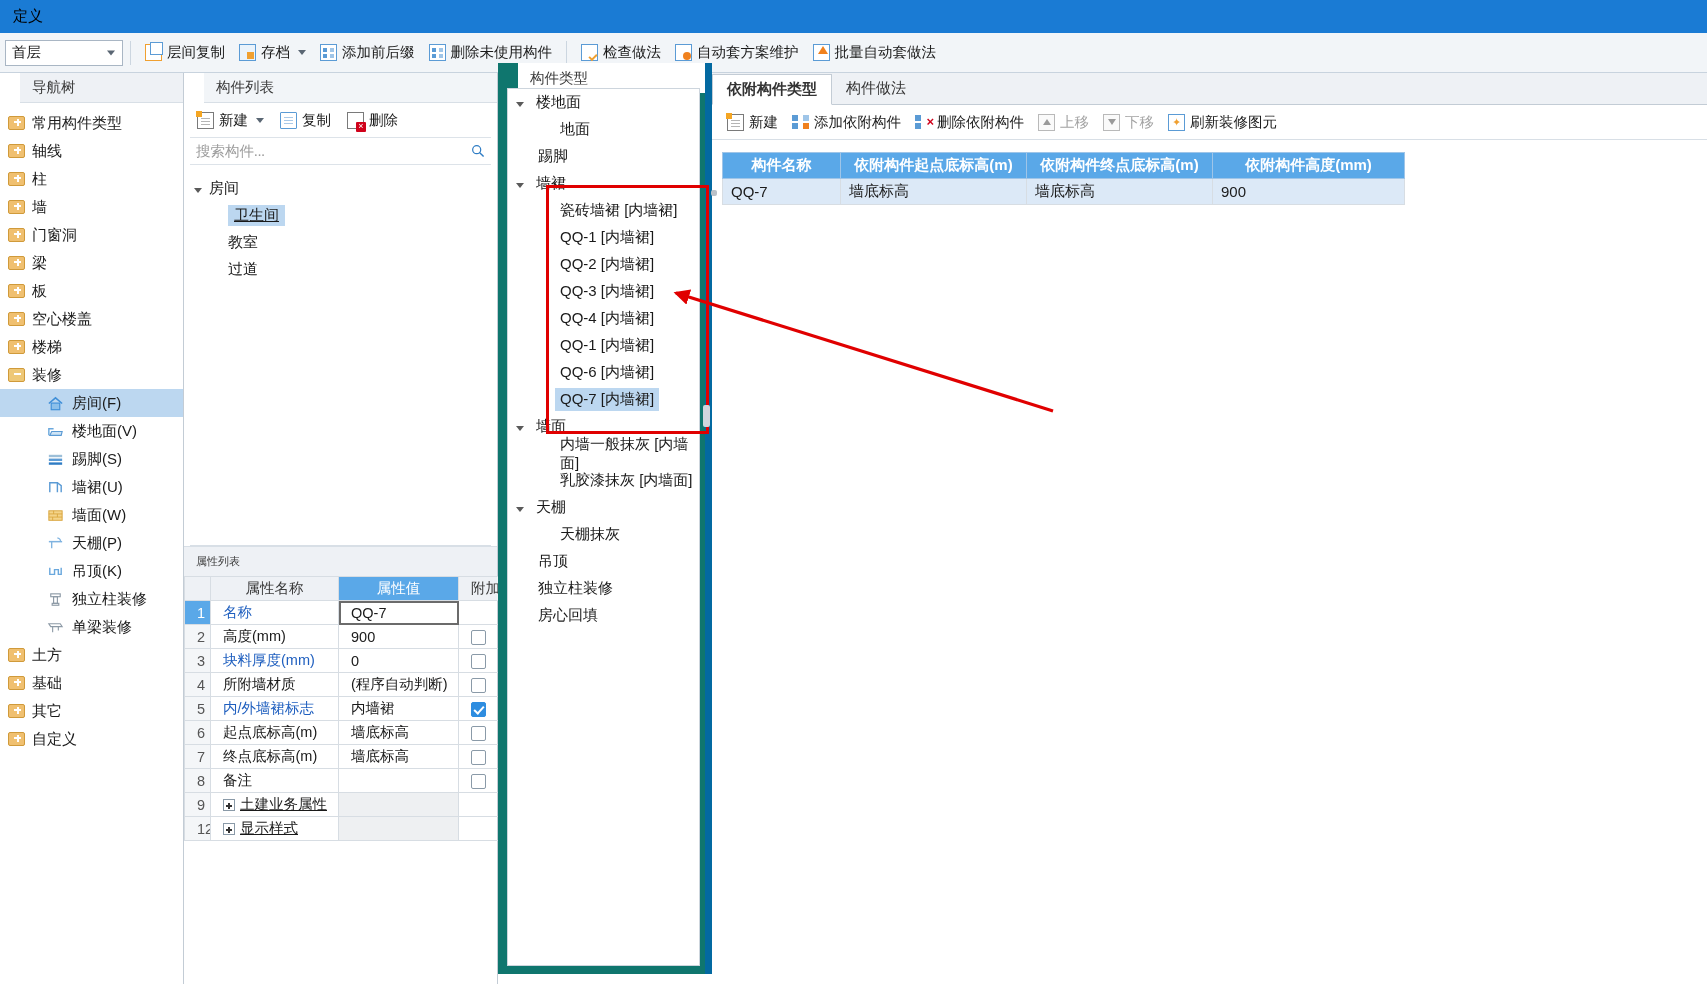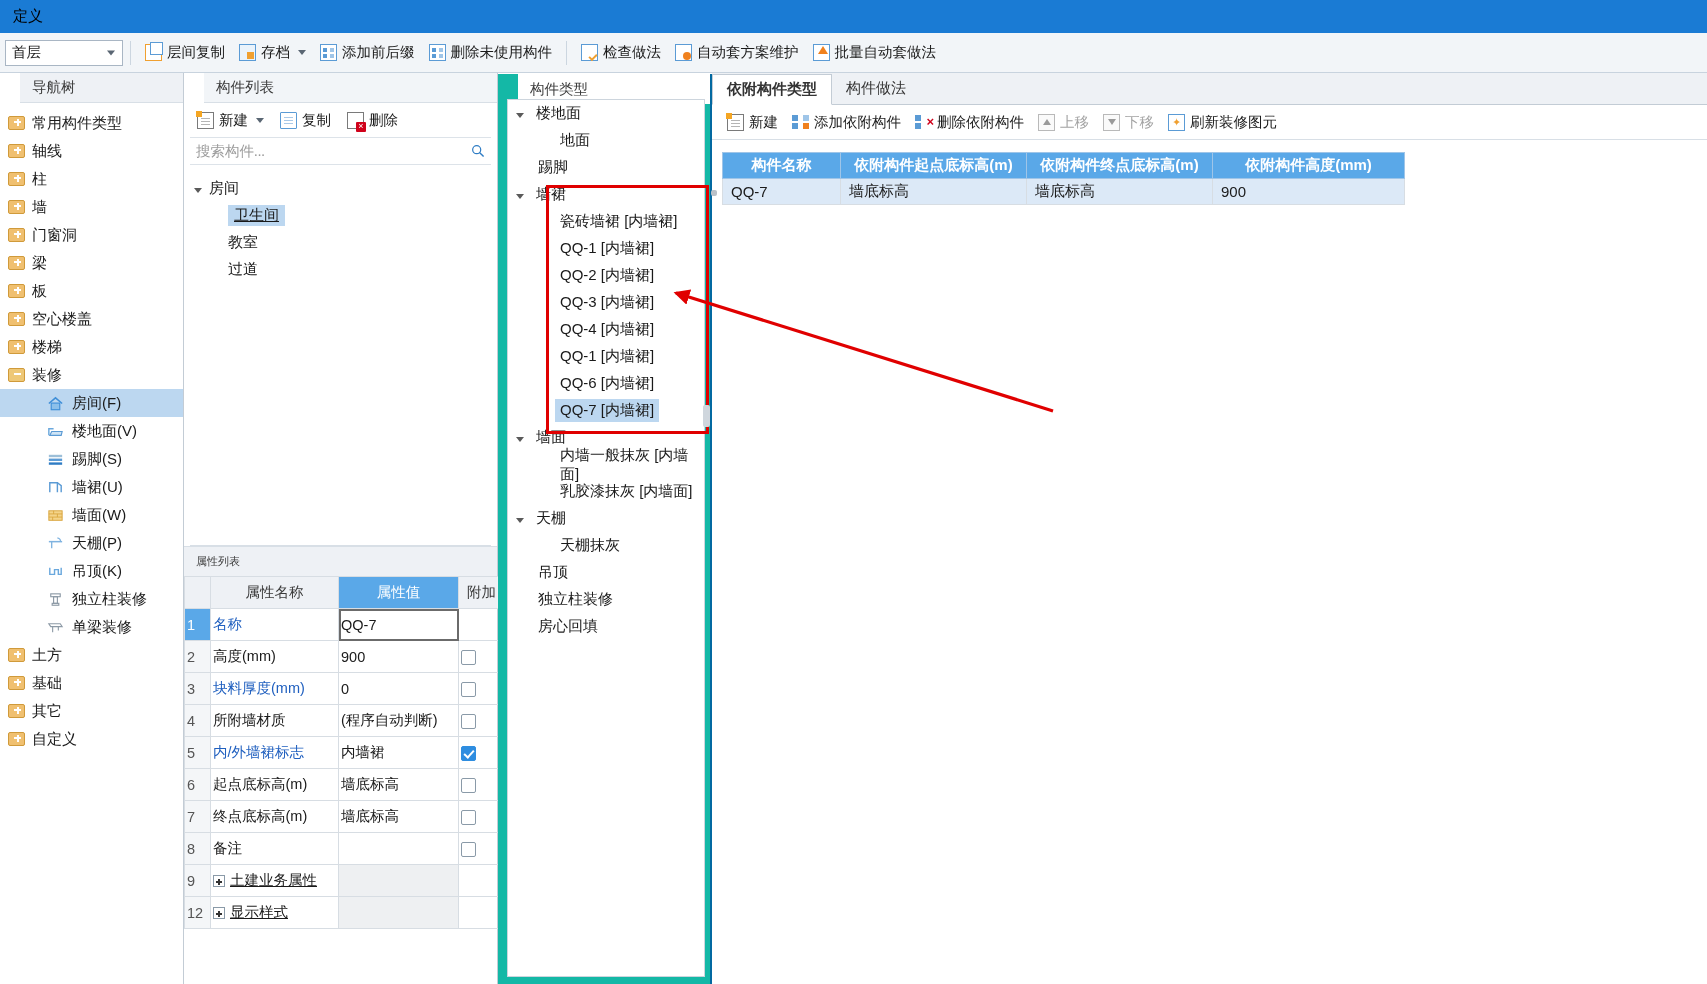--- a/index.html
+++ b/index.html
@@ -221,21 +221,21 @@
   .clist-divider { height: 1px; background: #d8dfe6; margin: 0 6px; }
 
   
   .prop-head {
     height: 30px; background: #eef1f5; display: flex; align-items: center;
     padding-left: 12px; font-size: 11px; color: #3b3b3b;
     border-top: 1px solid #d8dfe6;
   }
   table.prop { border-collapse: collapse; width: 100%; font-size: 14.5px; table-layout: fixed; }
   table.prop th, table.prop td {
-    border: 1px solid #d7dde3; height: 32px; padding: 0 2px; text-align: left;
+    border: 1px solid #d7dde3; height: 24px; padding: 0 12px; text-align: left;
     font-weight: normal; overflow: hidden; white-space: nowrap;
   }
   table.prop th { background: #eef1f5; color: #3b3b3b; text-align: center; }
   table.prop th.valcol { background: #5aa8e8; color: #fff; }
   td.idx { background: #f4f6f8; text-align: center; color: #555; width: 26px; padding: 0; }
   td.idx.sel { background: #5aa8e8; color: #fff; }
   td.blue { color: #1f5fbf; }
   td.editing {
     outline: 2px solid #6b6b6b; outline-offset: -2px; background: #fff;
   }
@@ -257,22 +257,22 @@
   .plus-box::before {
     content:""; position:absolute; left:2px; top:5px; width:6px; height:1.5px; background:#333;
   }
   .plus-box::after {
     content:""; position:absolute; left:4.2px; top:2.5px; width:1.5px; height:6px; background:#333;
   }
   .underline { text-decoration: underline; }
 
   
   .ctype-panel {
-    position: absolute; left: 498px; top: 74px; width: 214px; height: 911px;
-    background: #14b8a6; border-right: 2px solid #0369a1;
+    position: absolute; left: 498px; top: 63px; width: 214px; height: 911px;
+    background: #0f766e; border-right: 7px solid #0369a1;
   }
   .ctype-body {
     position: absolute; left: 9px; top: 25px; right: 5px; bottom: 8px;
     border: 1px solid #cdd5dd; background: #fff; overflow: hidden;
   }
   .ctype-row {
     display: flex; align-items: center; height: 27px; font-size: 15px; padding-left: 8px;
     cursor: default;
   }
   .ctype-row .lbl { padding: 2px 5px; }

